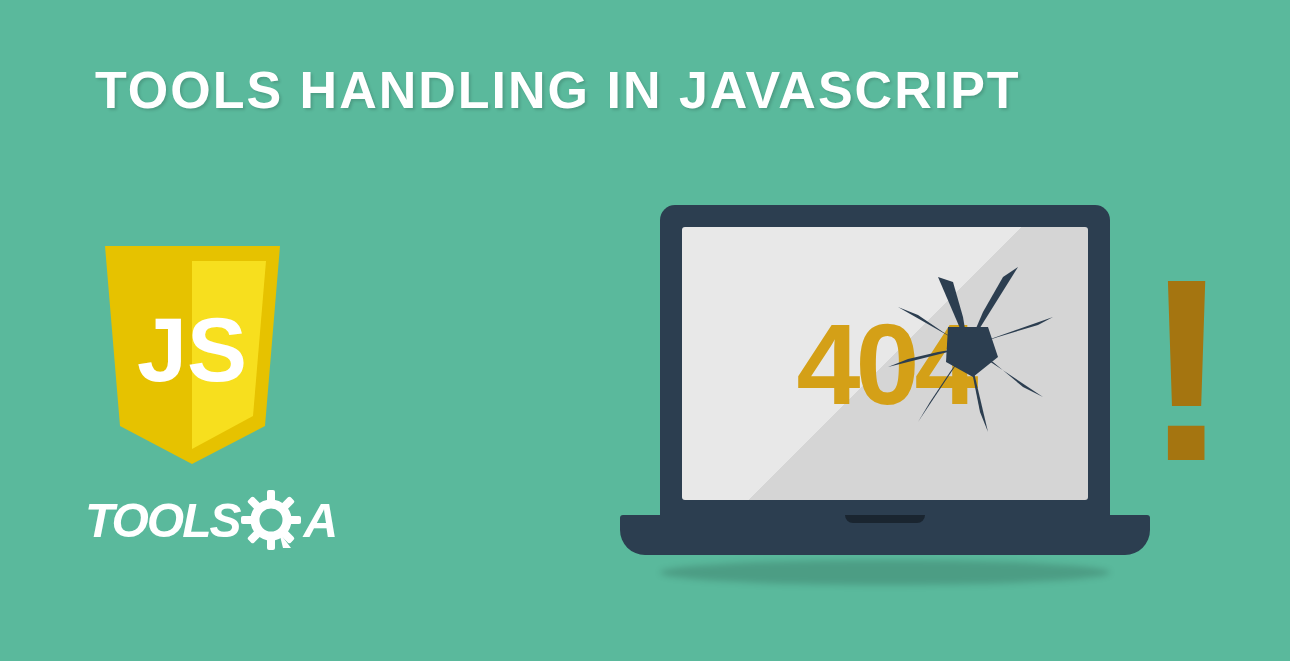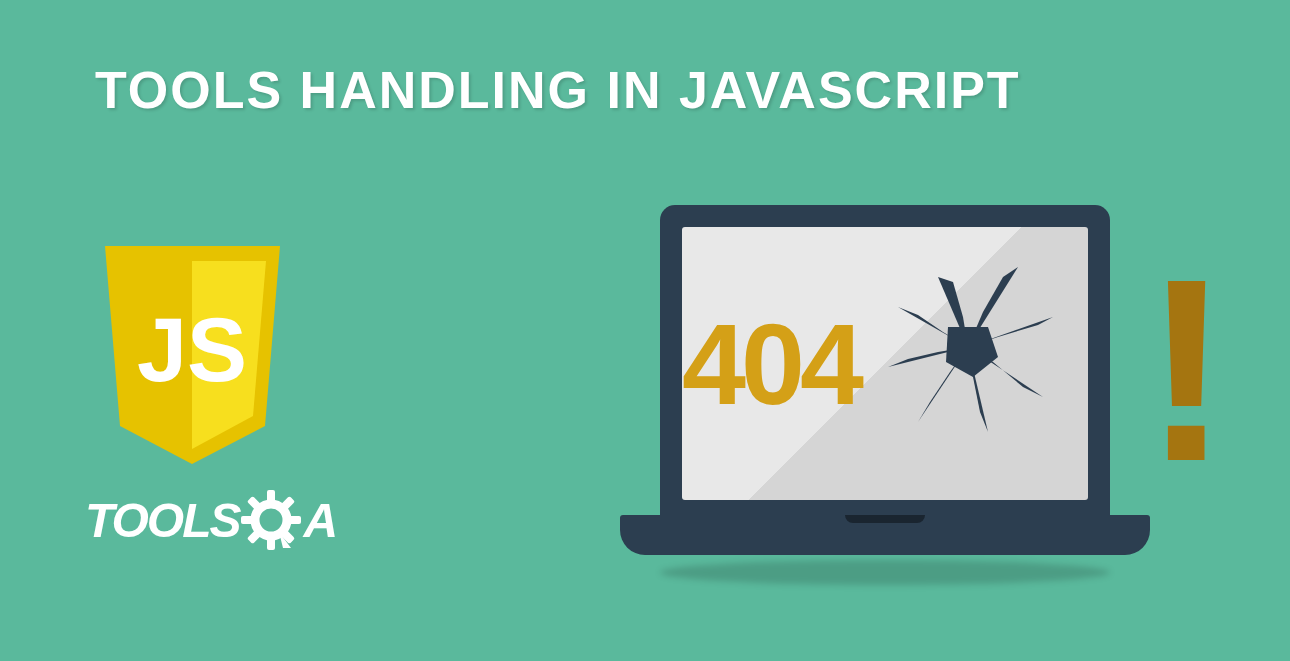--- a/index.html
+++ b/index.html
@@ -83,21 +83,21 @@
     .laptop-screen {
       position: absolute;
       top: 22px;
       left: 22px;
       right: 22px;
       bottom: 15px;
       background: linear-gradient(135deg, #e8e8e8 0%, #e8e8e8 50%, #d5d5d5 50%, #d5d5d5 100%);
       border-radius: 3px;
       display: flex;
       align-items: center;
-      justify-content: flex-start;
+      justify-content: center;
     }
     
     .error-code {
       font-size: 115px;
       font-weight: 900;
       color: #d4a017;
       letter-spacing: -5px;
       position: relative;
     }
     

